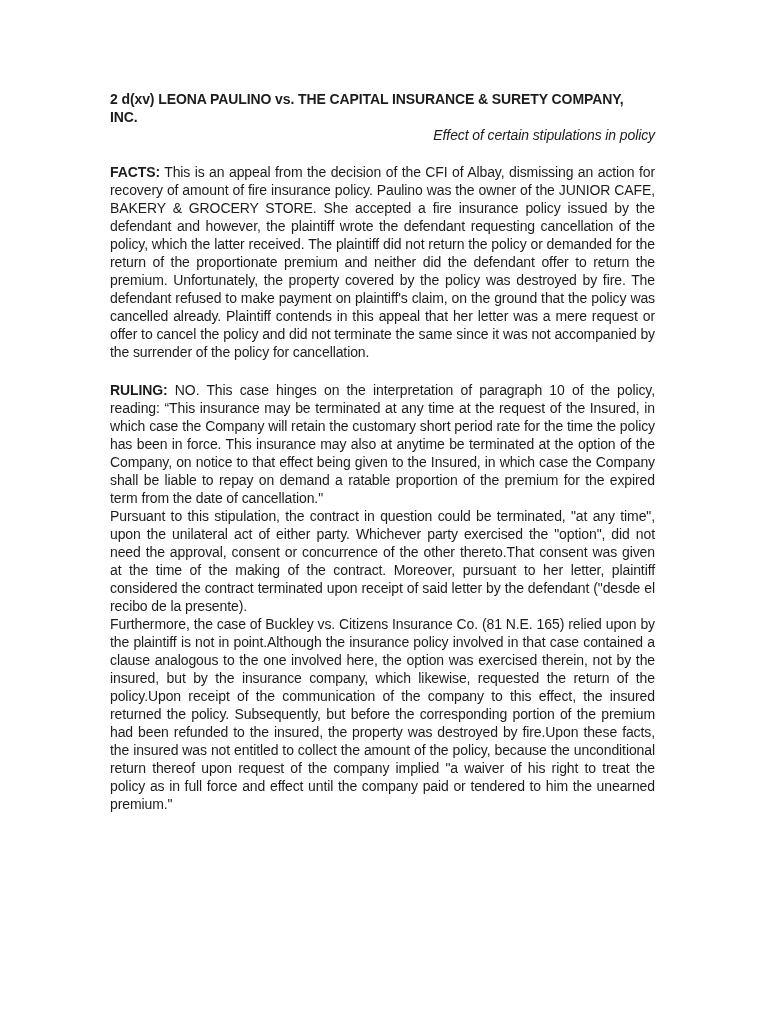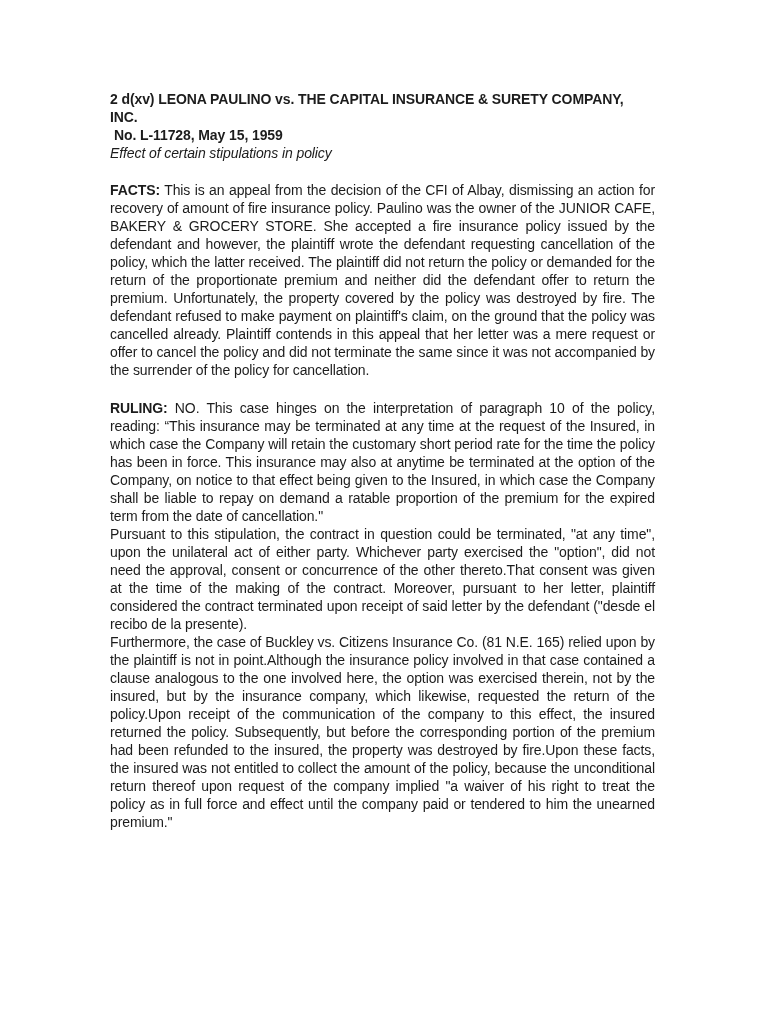--- a/index.html
+++ b/index.html
@@ -20,35 +20,34 @@
     top: 90px;
     width: 545px;
     color: #1c1c1c;
     font-family: Liberation Sans, sans-serif;
     font-size: 14px;
     line-height: 18px;
     letter-spacing: -0.1px;
   }
   p { margin: 0; }
   .bold { font-weight: bold; }
-  .italic { font-style: italic; }
+  .italic { font-style: italic; text-align: right; }
   .citation { padding-left: 4px; }
   .body { text-align: justify; }
   .lead-label { font-weight: bold; }
   .gap { height: 19.3px; }
 </style>
 </head>
 <body>
 
 <div class="page">
   <div class="content">
 
     <p class="bold">2 d(xv) LEONA PAULINO vs. THE CAPITAL INSURANCE &amp; SURETY COMPANY, INC.</p>
 
-    <p class="bold citation">No. L-11728, May 15, 1959</p>
 
     <p class="italic">Effect of certain stipulations in policy</p>
 
     <div class="gap"></div>
 
     <p class="body"><span class="lead-label">FACTS:</span> <span>This is an appeal from the decision of the CFI of Albay, dismissing an action for recovery of amount of fire insurance policy. Paulino was the owner of the JUNIOR CAFE, BAKERY &amp; GROCERY STORE. She accepted a fire insurance policy issued by the defendant and however, the plaintiff wrote the defendant requesting cancellation of the policy, which the latter received. The plaintiff did not return the policy or demanded for the return of the proportionate premium and neither did the defendant offer to return the premium. Unfortunately, the property covered by the policy was destroyed by fire. The defendant refused to make payment on plaintiff's claim, on the ground that the policy was cancelled already. Plaintiff contends in this appeal that her letter was a mere request or offer to cancel the policy and did not terminate the same since it was not accompanied by the surrender of the policy for cancellation.</span></p>
 
     <div class="gap"></div>
 
 

